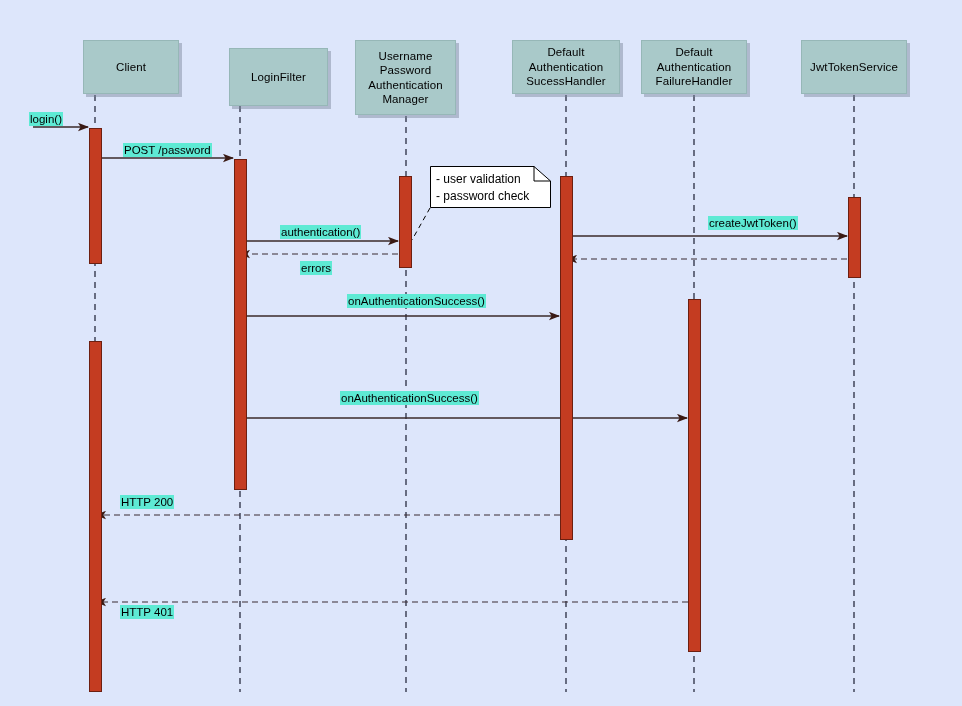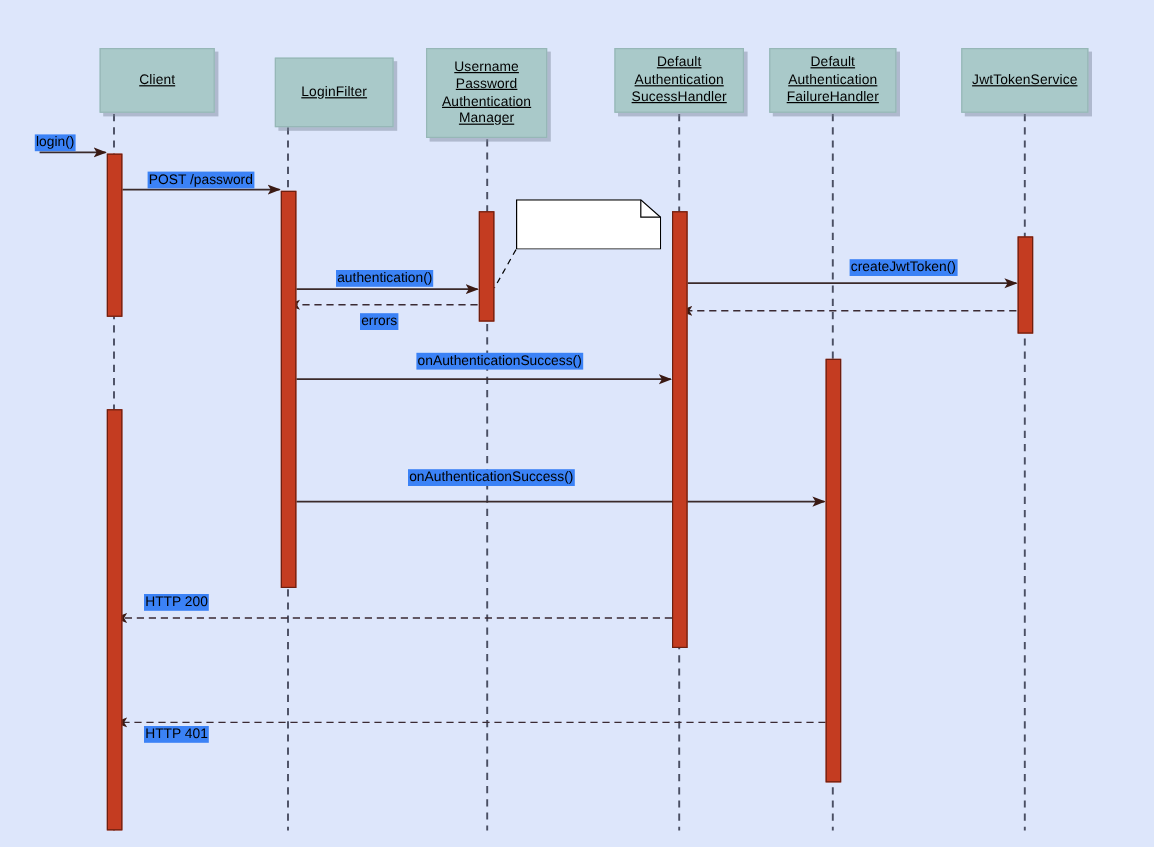--- a/index.html
+++ b/index.html
@@ -32,33 +32,32 @@
     display: flex;
     align-items: center;
     justify-content: center;
     text-align: center;
     color: #000000;
     font-size: 11.5px;
     line-height: 14.5px;
     letter-spacing: 0.1px;
     white-space: pre-line;
     padding: 2px 4px;
-    text-decoration: underline;
   }
   
   .activation {
     position: absolute;
     background: #c43c21;
     border: 1px solid #6d1f10;
     box-sizing: border-box;
   }
   
   .msg-label {
     position: absolute;
-    background: #3b82f6;
+    background: #5eead4;
     color: #000000;
     font-size: 11.5px;
     line-height: 14px;
     white-space: nowrap;
     padding: 0 1px;
   }
   
   .note {
     position: absolute;
     box-sizing: border-box;
@@ -151,15 +150,17 @@
       <div class="msg-label" style="left: 340px; top: 391px;">onAuthenticationSuccess()</div>
       <div class="msg-label" style="left: 120px; top: 495px;">HTTP 200</div>
       <div class="msg-label" style="left: 120px; top: 605px;">HTTP 401</div>
     </div>
 
   <div class="note" id="note-box" style="left: 430px; top: 166px; width: 121px; height: 42px;">
     <svg width="100%" height="100%" viewBox="0 0 121 42" preserveAspectRatio="none">
       <path d="M0.5,0.5 H104 L120.5,15 V41.5 H0.5 Z" fill="#ffffff" stroke="#000000" stroke-width="1"></path>
       <path d="M104,0.5 L104,15 L120.5,15" fill="none" stroke="#000000" stroke-width="1"></path>
     </svg>
+    <div class="note-text">- user validation
+- password check</div>
   </div>
 
 </div>
 
 </body></html>

